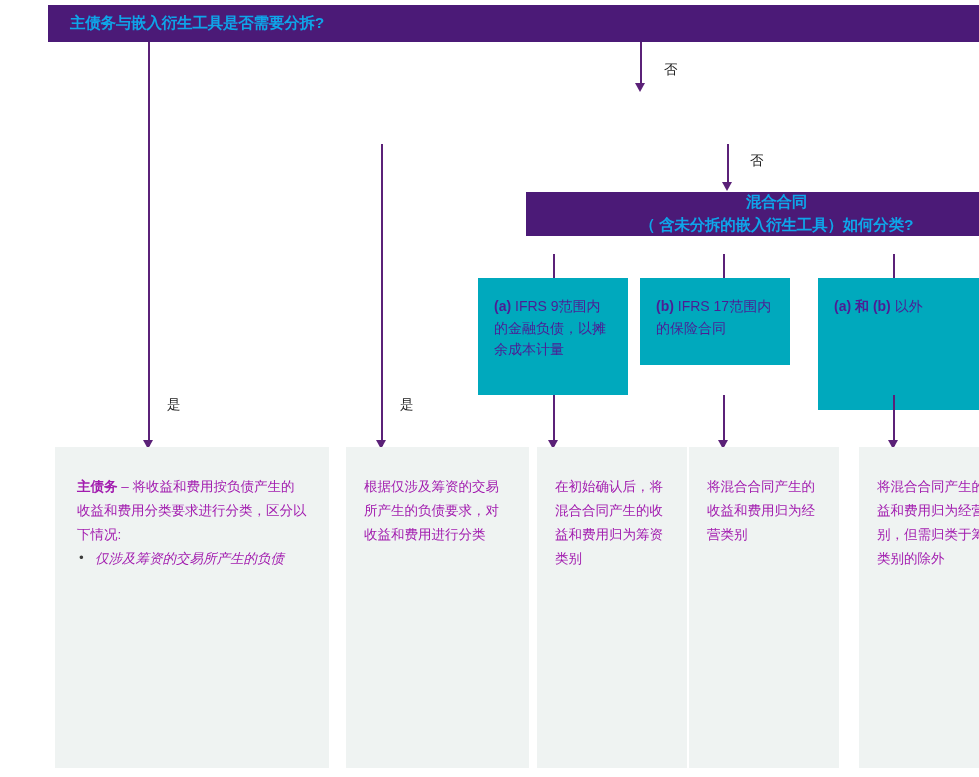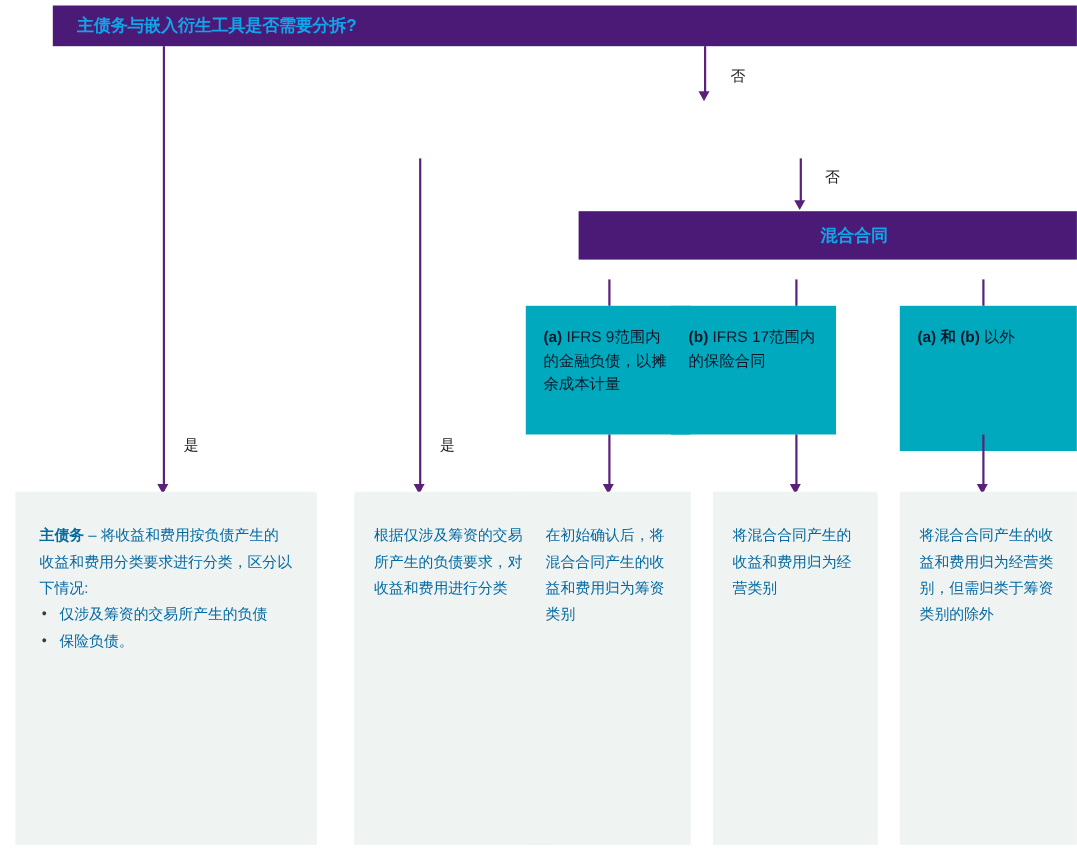--- a/index.html
+++ b/index.html
@@ -43,47 +43,49 @@
     font-size: 15.5px;
     letter-spacing: -0.2px;
     flex-direction: column;
   }
   .purple-bar.center .line2 { margin-top: 2px; }
 
   
   .teal-box {
     position: absolute;
     background: #00A9BD;
-    color: #0f172a;
+    color: #4c1d95;
     box-sizing: border-box;
     padding: 18px 16px 10px 16px;
     font-size: 14px;
     line-height: 1.55;
     font-weight: normal;
   }
   .teal-box b { font-weight: bold; }
 
   
   .grey-box {
     position: absolute;
     background: #EFF3F2;
-    color: #0369a1;
+    color: #a21caf;
     box-sizing: border-box;
     padding: 28px 22px 14px 22px;
     font-size: 13.5px;
     line-height: 1.78;
+    margin-left: 41px;
   }
   .grey-box.narrow { padding: 28px 18px 14px 18px; }
   .grey-box p { margin: 0 0 0 0; }
   .grey-box p.gap { margin-top: 17px; }
   .grey-box strong { font-weight: bold; }
   .grey-box ul {
     margin: 0;
     padding: 0;
     list-style: none;
+    font-style: italic;
   }
   .grey-box ul li {
     position: relative;
     padding-left: 18px;
     margin: 0;
   }
   .grey-box ul li::before {
     content: "\2022";
     position: absolute;
     left: 2px;
@@ -134,32 +136,33 @@
   <div class="vline" style="left:381px; top:144px; height:302px;"></div>
   <div class="arrow-head" style="left:376px; top:440px;"></div>
   <div class="branch-label" style="left:400px; top:396px;">是</div>
 
   <div class="vline" style="left:727px; top:144px; height:42px;"></div>
   <div class="arrow-head" style="left:722px; top:182px;"></div>
   <div class="branch-label" style="left:750px; top:152px;">否</div>
 
   <div class="purple-bar center" style="left:478px; top:192px; width:501px; height:44px;">
     <span class="line1">混合合同</span>
+    <span class="line2">（ 含未分拆的嵌入衍生工具）如何分类?</span>
   </div>
 
   <div class="vline" style="left:553px; top:254px; height:24px;"></div>
   <div class="vline" style="left:723px; top:254px; height:24px;"></div>
   <div class="vline" style="left:893px; top:254px; height:24px;"></div>
 
   <div class="teal-box" style="left:478px; top:278px; width:150px; height:117px;">
     <b>(a)</b>
     <span>IFRS 9范围内的金融负债，以摊余成本计量</span>
   </div>
 
-  <div class="teal-box" style="left:610px; top:278px; width:150px; height:117px;">
+  <div class="teal-box" style="left:640px; top:278px; width:150px; height:87px;">
     <b>(b)</b>
     <span>IFRS 17范围内的保险合同</span>
   </div>
 
   <div class="teal-box" style="left:818px; top:278px; width:161px; height:132px;">
     <b>(a) 和 (b)</b>
     <span>以外</span>
   </div>
 
   <div class="vline" style="left:553px; top:395px; height:51px;"></div>
@@ -170,29 +173,28 @@
 
   <div class="vline" style="left:893px; top:395px; height:51px;"></div>
   <div class="arrow-head" style="left:888px; top:440px;"></div>
 
   <div class="grey-box" style="left:14px; top:447px; width:274px; height:321px;">
     <p>
       <strong>主债务</strong><span> – </span><span>将收益和费用按负债产生的收益和费用分类要求进行分类，区分以下情况:</span>
     </p>
     <ul>
       <li>仅涉及筹资的交易所产生的负债</li>
-      <li>保险负债。</li>
     </ul>
   </div>
 
-  <div class="grey-box narrow" style="left:322px; top:447px; width:183px; height:321px;">
+  <div class="grey-box narrow" style="left:305px; top:447px; width:183px; height:321px;">
     <p>根据仅涉及筹资的交易所产生的负债要求，对收益和费用进行分类</p>
   </div>
 
-  <div class="grey-box narrow" style="left:478px; top:447px; width:150px; height:321px;">
+  <div class="grey-box narrow" style="left:496px; top:447px; width:150px; height:321px;">
     <p>在初始确认后，将混合合同产生的收益和费用归为筹资类别</p>
   </div>
 
   <div class="grey-box narrow" style="left:818px; top:447px; width:161px; height:321px;">
     <p>将混合合同产生的收益和费用归为经营类别，但需归类于筹资类别的除外</p>
   </div>
 
   <div class="grey-box narrow" style="left:648px; top:447px; width:150px; height:321px;">
     <p>将混合合同产生的收益和费用归为经营类别</p>
   </div>

